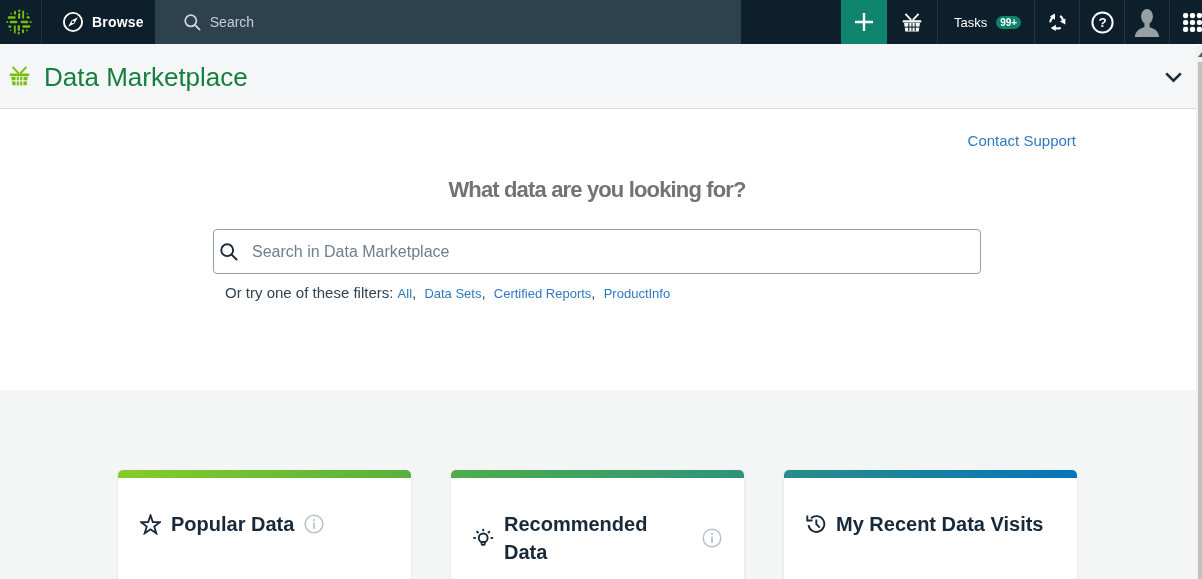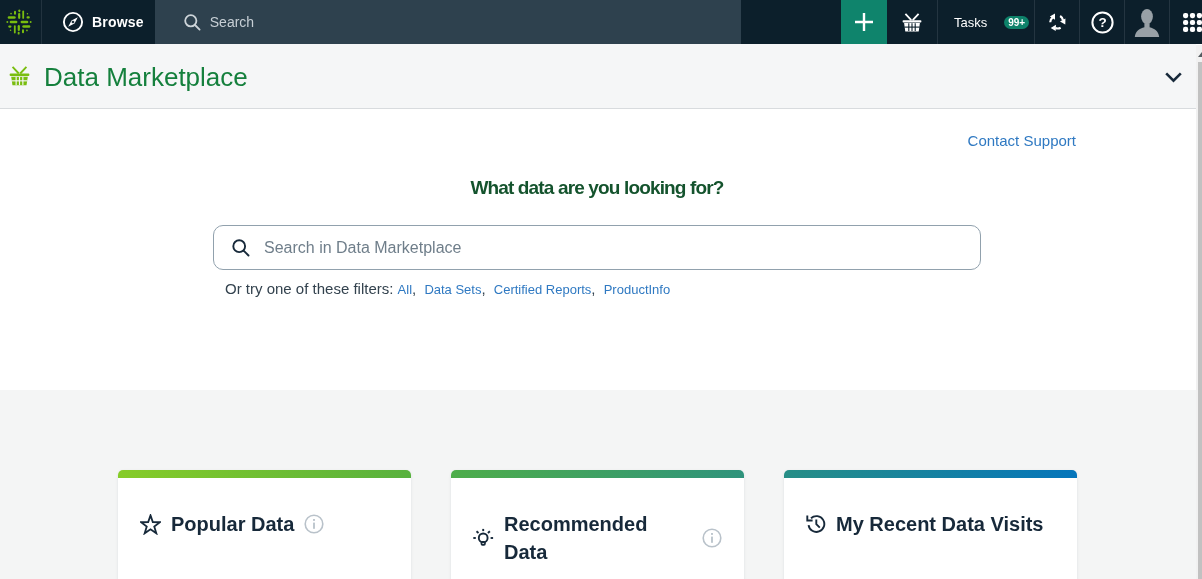--- a/index.html
+++ b/index.html
@@ -12,44 +12,44 @@
   .nav-tile { display:flex; align-items:center; }
   .logo-tile { width:42px; justify-content:center; border-right:1px solid #22333F; }
   .logo-tile svg { margin-right:3px; }
   .browse-tile { padding:0 11px 0 20px; gap:8px; }
   .browse-label { color:#FFFFFF; font-size:14px; font-weight:700; letter-spacing:.2px; }
   .navsearch-tile { width:586px; background:#2E414E; padding-left:28px; gap:8px; }
   .navsearch-text { color:#C7CFD5; font-size:14px; }
   .nav-spacer { flex:1; }
   .plus-tile { width:46px; background:#0F846C; justify-content:center; cursor:pointer; }
   .basket-tile { width:50px; justify-content:center; }
-  .tasks-tile { width:97px; border-left:1px solid #243541; padding-left:16px; gap:17px; }
+  .tasks-tile { width:97px; border-left:1px solid #243541; padding-left:16px; gap:9px; }
   .tasks-label { color:#FFFFFF; font-size:13px; }
   .tasks-badge { background:#0E826A; color:#fff; font-size:10px; font-weight:700;
                  border-radius:7px; padding:0 4px; line-height:13px; }
   .iconbtn-tile { width:45px; border-left:1px solid #243541; justify-content:center; }
   .grid-tile { width:46px; border-left:1px solid #243541; justify-content:center; margin-right:-13px; }
 
   
   .subheader { position:absolute; top:44px; left:0; width:1196px; height:65px;
                background:#F5F6F7; border-bottom:1px solid #D8DBDE;
                display:flex; align-items:center; padding:0 14px 0 9px; z-index:4; }
   .subheader .title { color:#15803d; font-size:26px; font-weight:400; margin-left:14px; position:relative; top:1px; }
   .subheader .spacer { flex:1; }
 
   
   .main { position:absolute; top:122px; left:0; width:1196px; height:280px; background:#fff; }
   .container { width:958px; margin:0 0 0 118px; }
   .support-row { text-align:right; padding-top:10px; height:28px; }
   a.link { color:#2F79C2; text-decoration:none; font-size:15px; cursor:pointer; }
-  .hero-heading { text-align:center; margin-top:27px; color:#14532d; font-size:19px;
+  .hero-heading { text-align:center; margin-top:27px; color:#737373; font-size:22px;
                   font-weight:700; letter-spacing:-0.85px; }
   .searchbox { width:768px; height:45px; margin:26px auto 0; border:1px solid #91A1AD;
-               border-radius:10px; background:#fff; display:flex; align-items:center;
-               padding-left:17px; gap:13px; }
+               border-radius:4px; background:#fff; display:flex; align-items:center;
+               padding-left:5px; gap:13px; }
   .searchbox input { border:none; outline:none; flex:1; font-size:16px; color:#33424E;
                      font-family:"Liberation Sans", sans-serif; background:transparent; }
   .searchbox input::placeholder { color:#6F7E8A; opacity:1; }
   .filters-row { width:744px; margin:10px auto 0; font-size:15px; color:#33424E; }
   .filters-row .sep { margin-right:4px; }
   .filters-row a.link { font-size:13px; }
 
   
   .graysec { position:absolute; top:390px; left:0; width:1196px; height:189px; background:#F4F5F5; }
   .cards-row { display:flex; justify-content:flex-start; padding-left:118px; gap:40px; padding-top:80px; }

